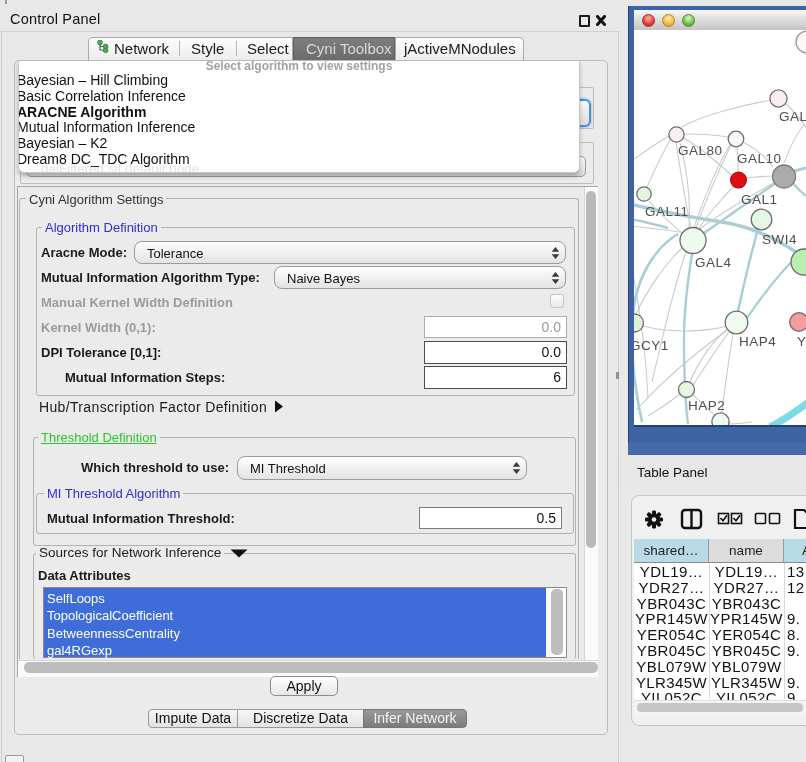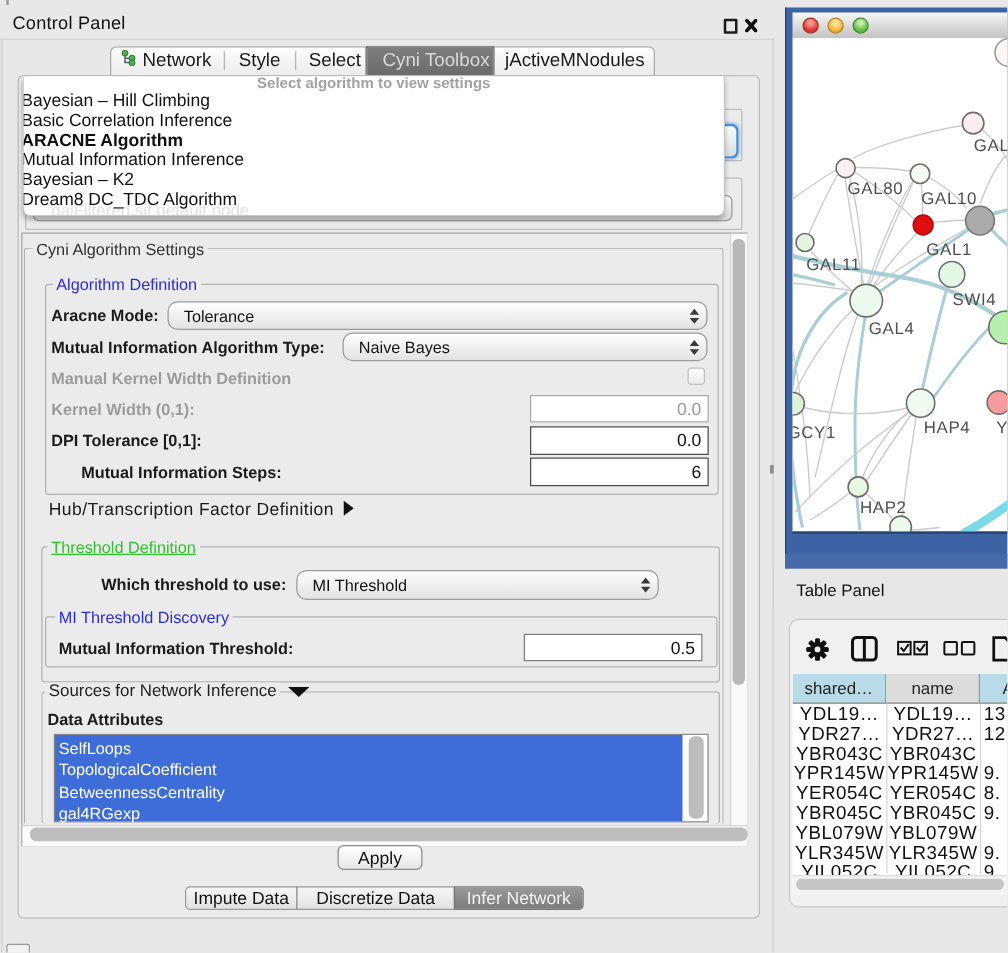--- a/index.html
+++ b/index.html
@@ -107,21 +107,21 @@
     <div class="blab" style="left:81px;top:460px;text-align:center;">Which threshold to use:</div>
     <div class="combo" style="left:237px;top:456px;width:288px;height:22px;">
       <span class="ctext">MI Threshold</span>
       <svg class="carr" viewBox="0 0 9 14">
           <path d="M4.5 1 L8.3 5.7 L0.7 5.7 Z" fill="#3a3a3a"></path>
           <path d="M4.5 13 L8.3 8.3 L0.7 8.3 Z" fill="#3a3a3a"></path>
         </svg>
     </div>
 
     <div class="grp" style="left:36px;top:493px;width:536px;height:39px;"></div>
-    <div class="grplab" style="left:44px;top:487px;color:#2d2dd4;">MI Threshold Discovery</div>
+    <div class="grplab" style="left:44px;top:487px;color:#2d2dd4;">MI Threshold Algorithm</div>
 
     <div class="blab" style="left:47px;top:511px;">Mutual Information Threshold:</div>
     <div class="field" style="left:419px;top:507px;width:143px;height:22px;border:1px solid #7e7e7e;">0.5</div>
 
     <div class="grp" style="left:33px;top:553px;width:541px;height:105px;border-bottom:none;"></div>
     <div class="grplab" style="left:36px;top:546px;color:#222;font-weight:normal;font-size:13.5px;">Sources for Network Inference</div>
     <svg class="abs" style="left:230px;top:549px;" width="18" height="9" viewBox="0 0 18 9">
         <path d="M0.5 0.5 L17.5 0.5 L9 8.5 Z" fill="#111"></path>
       </svg>
 

